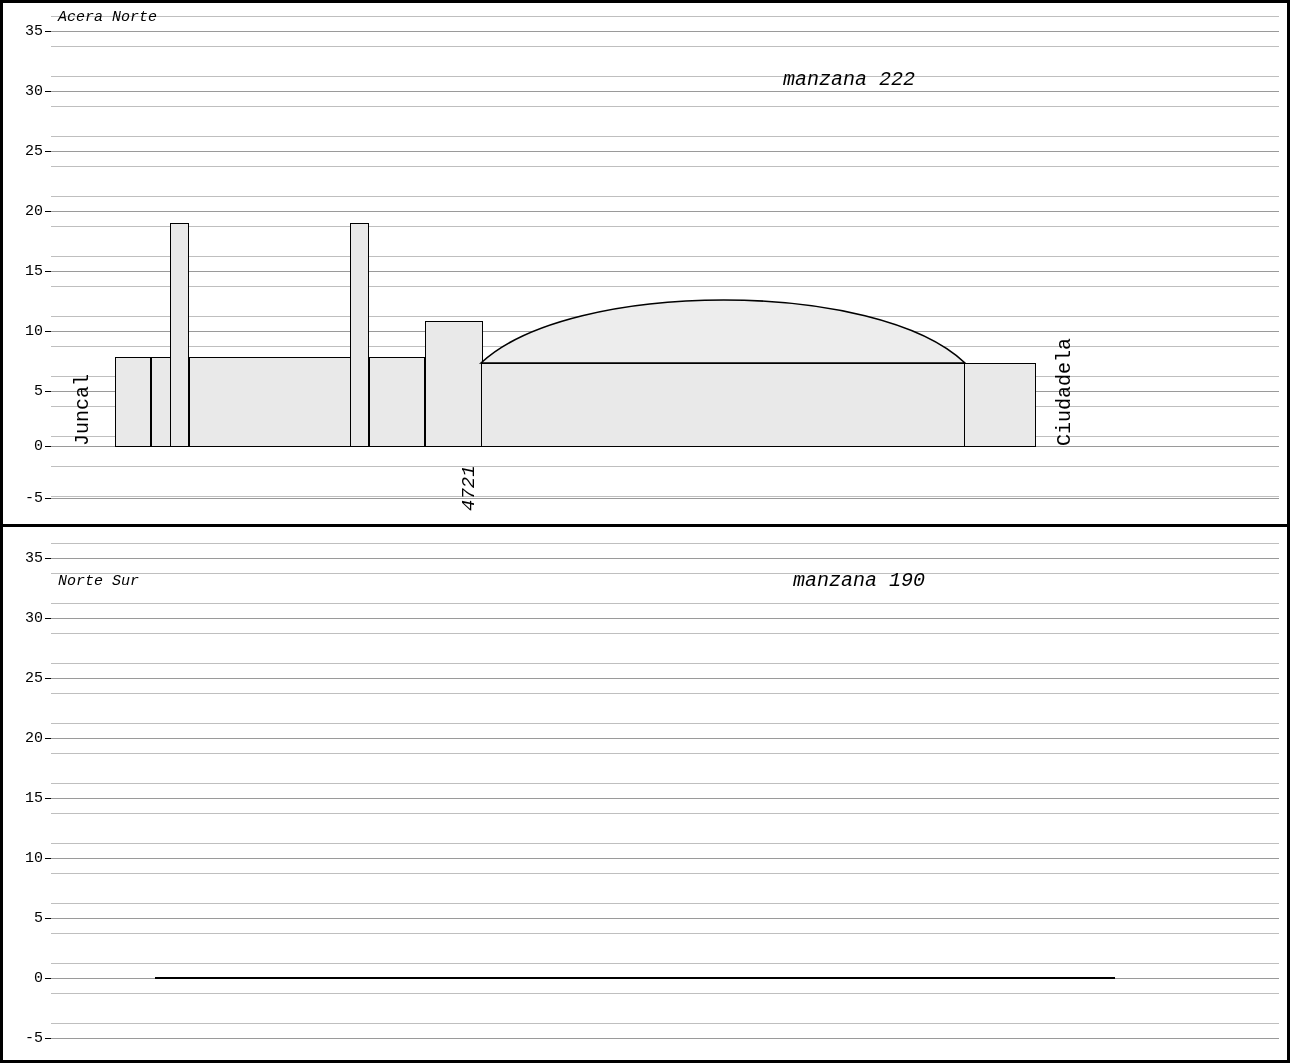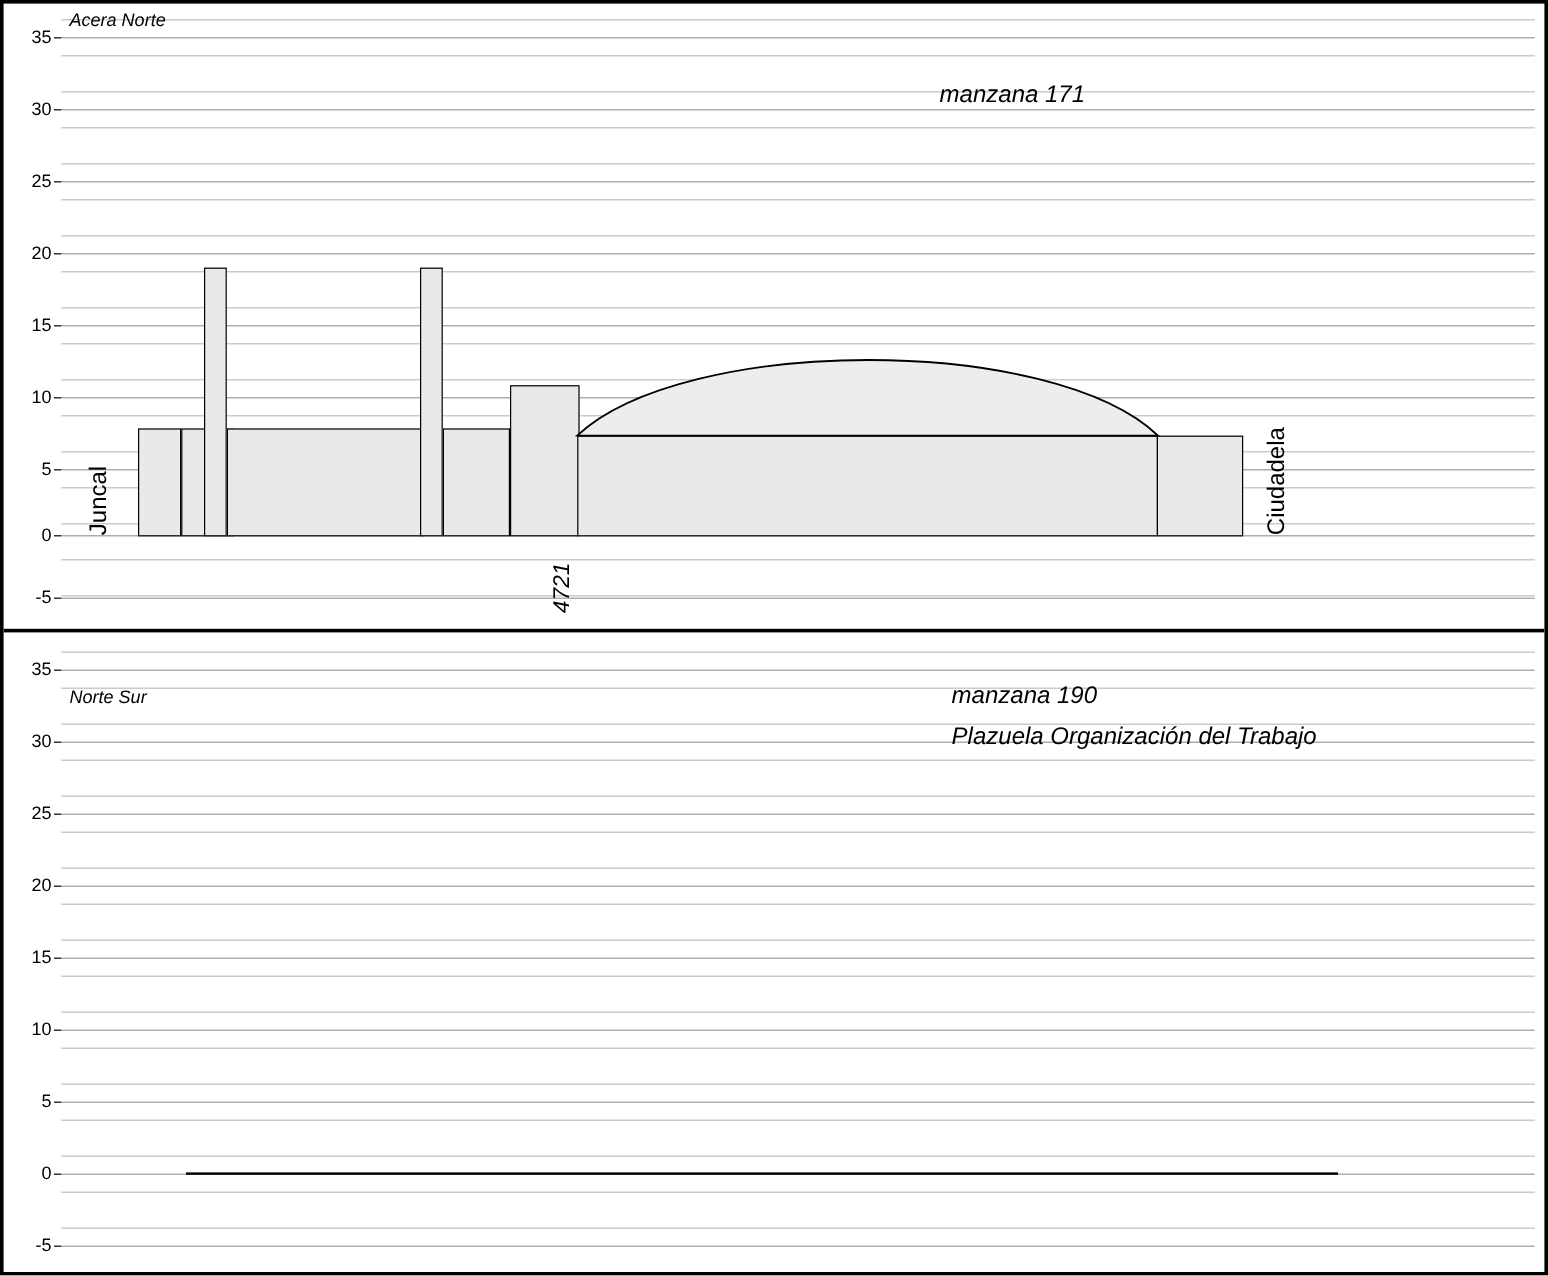--- a/index.html
+++ b/index.html
@@ -25,20 +25,21 @@
     overflow: hidden;
   }
   #panel-north { top: 0; height: 521px; }
   #panel-south { top: 521px; height: 536px; border-top: 3px solid #000; }
 
   .plot {
     position: absolute;
     left: 0; top: 0;
     width: 100%;
     height: 100%;
+    font-family: Liberation Mono, monospace;
   }
   .gridline {
     position: absolute;
     left: 48px;
     right: 8px;
     height: 1px;
     background: #bfbfbf;
   }
   .gridline.major { background: #9a9a9a; }
   .ytick {
@@ -146,21 +147,21 @@
       <div class="tickmark" style="top:88px"></div>
       <div class="tickmark" style="top:148px"></div>
       <div class="tickmark" style="top:208px"></div>
       <div class="tickmark" style="top:268px"></div>
       <div class="tickmark" style="top:328px"></div>
       <div class="tickmark" style="top:388px"></div>
       <div class="tickmark" style="top:443px"></div>
       <div class="tickmark" style="top:495px"></div>
 
       <div class="panel-title" style="left:55px; top:6px">Acera Norte</div>
-      <div class="annotation" style="left:780px; top:65px">manzana 171</div>
+      <div class="annotation" style="left:780px; top:65px">manzana 222</div>
 
       <div class="vlabel up" style="left:68px; top:443px">Juncal</div>
       <div class="vlabel up" style="left:1050px; top:443px">Ciudadela</div>
 
       <div class="vlabel up ital" style="left:455px; top:508px; font-size:19px">4721</div>
 
       <div class="bldg" style="left:112px; top:354px; width:36px; height:90px"></div>
 
       <div class="bldg" style="left:148px; top:354px; width:44px; height:90px"></div>
 
@@ -231,20 +232,19 @@
       <div class="tickmark" style="top:151px"></div>
       <div class="tickmark" style="top:211px"></div>
       <div class="tickmark" style="top:271px"></div>
       <div class="tickmark" style="top:331px"></div>
       <div class="tickmark" style="top:391px"></div>
       <div class="tickmark" style="top:451px"></div>
       <div class="tickmark" style="top:511px"></div>
 
       <div class="panel-title" style="left:55px; top:46px">Norte Sur</div>
       <div class="annotation" style="left:790px; top:42px">manzana 190</div>
-      <div class="annotation" style="left:790px; top:76px">Plazuela Organización del Trabajo</div>
 
       <div class="baseline" style="left:152px; top:450px; width:960px"></div>
 
     </div>
   </div>
 
 </div>
 
 </body></html>

